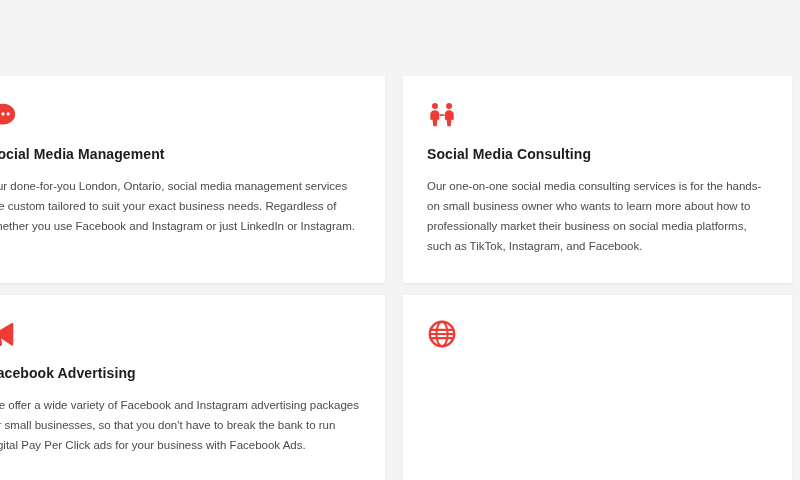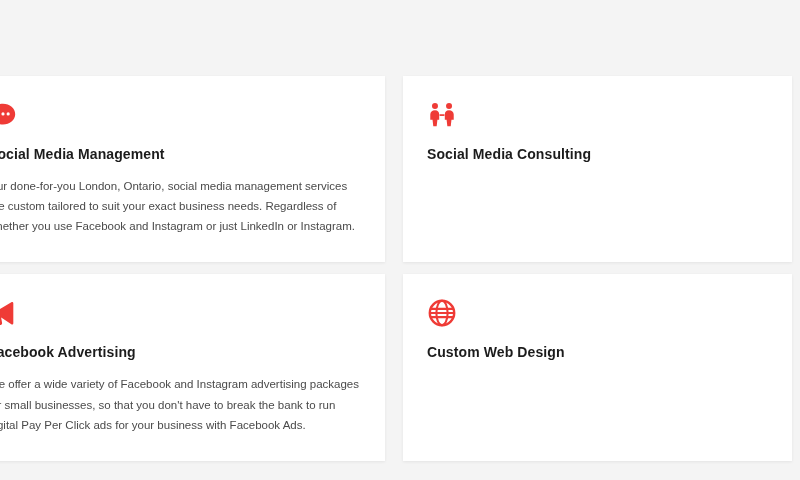--- a/index.html
+++ b/index.html
@@ -96,20 +96,21 @@
         <div class="card-icon">
           <svg width="30" height="30" viewBox="0 0 32 32" aria-hidden="true">
             <circle cx="8.5" cy="6.5" r="3.2" fill="currentColor"></circle>
             <circle cx="23.5" cy="6.5" r="3.2" fill="currentColor"></circle>
             <path fill="currentColor" d="M8.5 11c-3 0-5 1.9-5 4.4V21h2.4l.8 7h3.6l.8-7H13v-5.6C13 12.9 11.5 11 8.5 11z"></path>
             <path fill="currentColor" d="M23.5 11c-3 0-4.5 1.9-4.5 4.4V21h1.9l.8 7h3.6l.8-7h2.4v-5.6c0-2.5-2-4.4-5-4.4z"></path>
             <path fill="currentColor" d="M13.4 15.2h5.2v1.8h-5.2z"></path>
           </svg>
         </div>
         <h3 class="card-title">Social Media Consulting</h3>
+        <p class="card-body">Our one-on-one social media consulting services is for the hands-on small business owner who wants to learn more about how to professionally market their business on social media platforms, such as TikTok, Instagram, and Facebook.</p>
       </div>
     </div>
 
     <div class="card card-left col-left">
       <div class="card-inner">
         <div class="card-icon">
           <svg width="30" height="30" viewBox="0 0 32 32" aria-hidden="true">
             <path fill="currentColor" d="M27 5.5c0-1.1-1.2-1.7-2.1-1.1L12 12.2H6.8C5.2 12.2 4 13.4 4 15v3.1c0 1.6 1.2 2.8 2.8 2.8h1.1l1.5 6.4c.2.9 1 1.5 1.9 1.5h1.8c1.2 0 2.1-1.1 1.9-2.3l-1-5.6h.1L24.9 28c.9.6 2.1 0 2.1-1.1V5.5z"></path>
           </svg>
         </div>
@@ -120,18 +121,17 @@
 
     <div class="card">
       <div class="card-inner">
         <div class="card-icon">
           <svg width="30" height="30" viewBox="0 0 32 32" aria-hidden="true">
             <circle cx="16" cy="16" r="13" fill="none" stroke="currentColor" stroke-width="2.6"></circle>
             <ellipse cx="16" cy="16" rx="6" ry="13" fill="none" stroke="currentColor" stroke-width="2.2"></ellipse>
             <path d="M3.6 11.6h24.8M3.6 20.4h24.8M3 16h26" fill="none" stroke="currentColor" stroke-width="2.2"></path>
           </svg>
         </div>
-        <h3 class="card-title">Custom Web Design</h3>
       </div>
     </div>
 
   </div>
 </div>
 
 </body></html>

